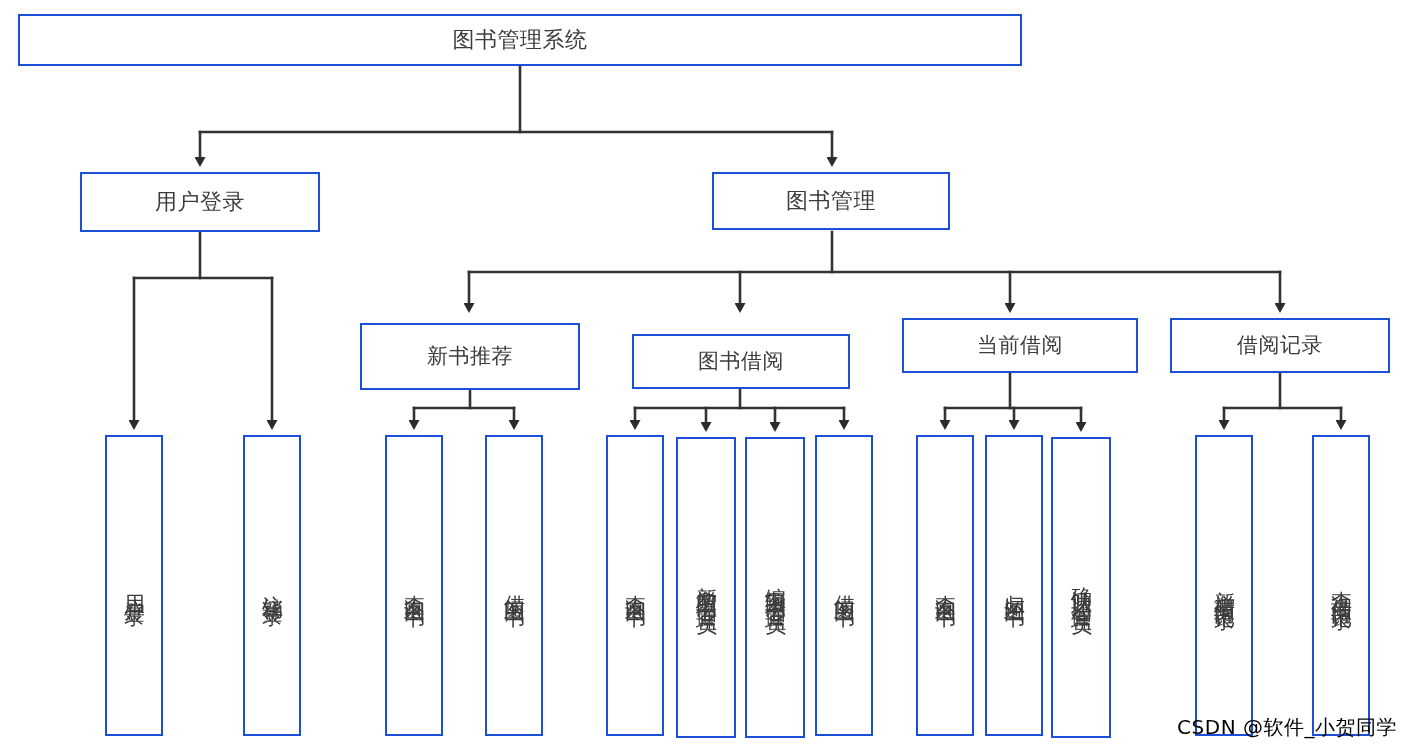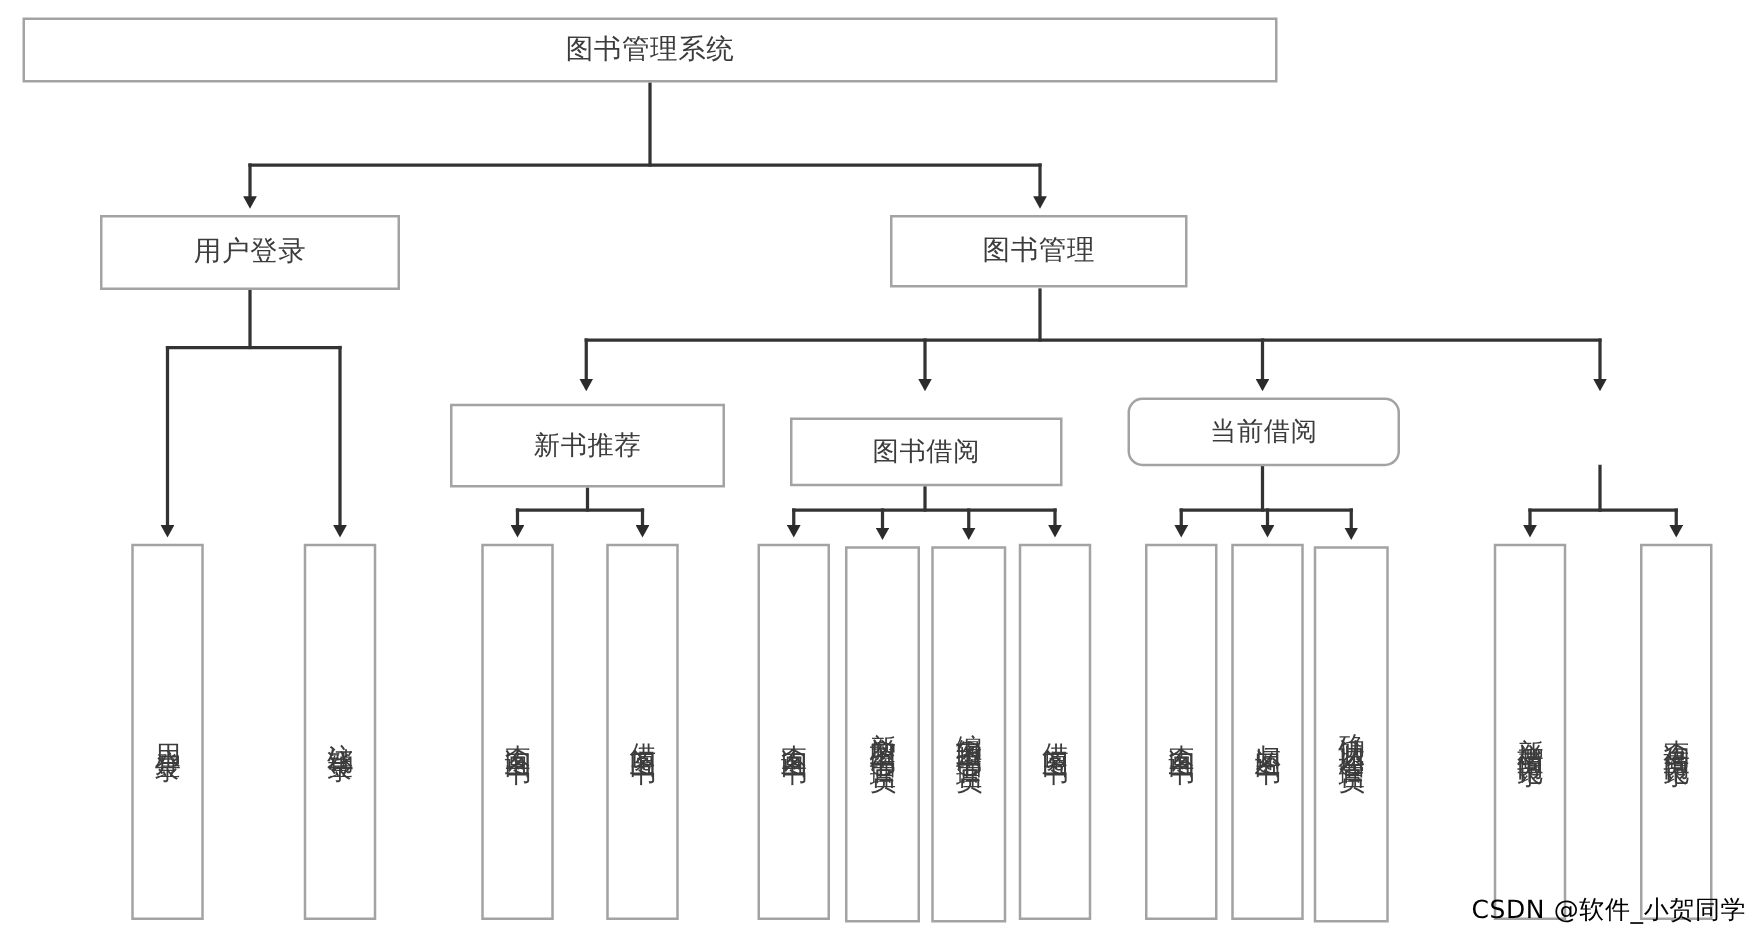--- a/index.html
+++ b/index.html
@@ -24,21 +24,21 @@
     left: 0;
     top: 0;
     width: 1405px;
     height: 747px;
     pointer-events: none;
   }
   .node {
     position: absolute;
     box-sizing: border-box;
     background: #ffffff;
-    border: 2px solid #a3a3a3;
+    border: 2px solid #1d4ed8;
     display: flex;
     align-items: center;
     justify-content: center;
     overflow: hidden;
   }
   .node-label {
     color: #3c3c3c;
     font-size: 21px;
     line-height: 1.18;
     letter-spacing: 0.5px;
@@ -132,22 +132,25 @@
   <div class="node level1" style="left:712px; top:172px; width:238px; height:58px;">
     <span class="node-label">图书管理</span>
   </div>
 
   <div class="node level2" style="left:360px; top:323px; width:220px; height:67px;">
     <span class="node-label">新书推荐</span>
   </div>
   <div class="node level2" style="left:632px; top:318px; width:218px; height:55px;margin-top:16px;">
     <span class="node-label">图书借阅</span>
   </div>
-  <div class="node level2" style="left:902px; top:318px; width:218px; height:55px;border-radius:12px;">
+  <div class="node level2" style="left:902px; top:318px; width:236px; height:55px;">
     <span class="node-label">当前借阅</span>
+  </div>
+  <div class="node level2" style="left:1170px; top:318px; width:220px; height:55px;">
+    <span class="node-label">借阅记录</span>
   </div>
 
   <div class="node vertical" style="left:105px; top:435px; width:58px; height:301px;">
     <span class="node-label">用户登录</span>
   </div>
   <div class="node vertical" style="left:243px; top:435px; width:58px; height:301px;">
     <span class="node-label">注销登录</span>
   </div>
   <div class="node vertical" style="left:385px; top:435px; width:58px; height:301px;">
     <span class="node-label">查询图书</span>

